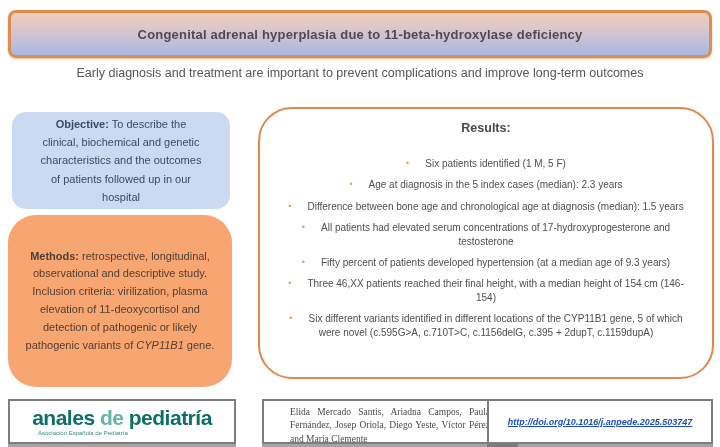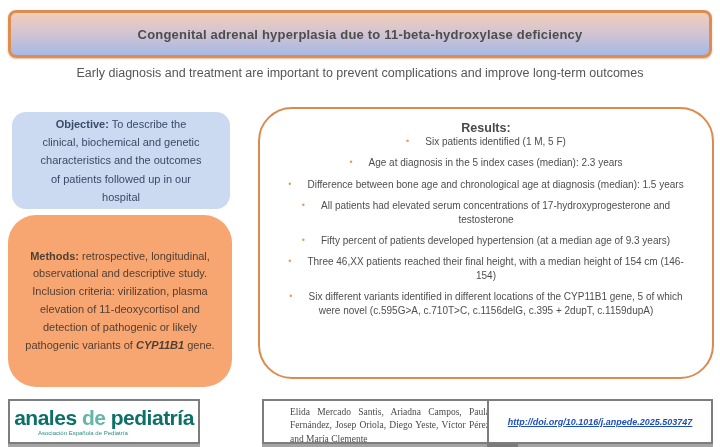--- a/index.html
+++ b/index.html
@@ -51,55 +51,55 @@
     width: 224px; height: 172px;
     background: #f7a571;
     border-radius: 28px;
     display: flex; align-items: center; justify-content: center;
     padding: 0 16px; box-sizing: border-box;
   }
   .methods-text {
     font-size: 11px; color: #513f33; line-height: 1.62; text-align: center;
   }
   .box-label { font-weight: bold; }
-  .gene-italic { font-style: italic; font-weight: bold; text-align: right; }
+  .gene-italic { font-style: italic; font-weight: normal; text-align: right; }
 
   
   .results-box {
     position: absolute; left: 258px; top: 107px;
     width: 456px; height: 272px;
     background: #ffffff;
     border: 2.5px solid #dd8a4e;
     border-radius: 34px;
     box-sizing: border-box;
     padding: 12px 20px 8px 20px;
   }
   .results-heading {
     text-align: center; font-size: 12.5px; font-weight: bold;
-    color: #4a4a4a; margin-bottom: 0;
+    color: #4a4a4a; margin-bottom: 22px;
   }
   .result-item {
     text-align: center;
     font-size: 10px; color: #4e4e4e; line-height: 1.38;
     margin: 0 auto 7.5px auto;
     max-width: 408px;
   }
   .bullet {
     color: #dfa063; font-size: 9px; margin-right: 16px; vertical-align: 1px;
   }
 
   
   .footer-box {
     position: absolute; top: 399px; height: 45px;
     background: #ffffff;
     border: 2px solid #7d7d7d;
     box-sizing: border-box;
     box-shadow: 0 4px 0 rgba(90,90,90,0.55);
   }
-  .logo-box { left: 8px; width: 192px; display: flex; flex-direction: column; align-items: center; justify-content: center; }
+  .logo-box { left: 8px; width: 228px; display: flex; flex-direction: column; align-items: center; justify-content: center; }
   .logo-wordmark { font-size: 21px; font-weight: bold; letter-spacing: -0.5px; line-height: 1; }
   .logo-w1, .logo-w3 { color: #0c7068; }
   .logo-w2 { color: #63b5a8; }
   .logo-subtitle { font-size: 6px; color: #2f8d83; margin-top: 2px; align-self: flex-start; margin-left: 28px; }
 
   .authors-box { left: 262px; width: 256px; padding: 5px 26px; }
   .authors-text {
     font-family: "Liberation Serif", serif;
     font-size: 9.5px; color: #4a4a4a; line-height: 1.4;
     text-align: justify;

